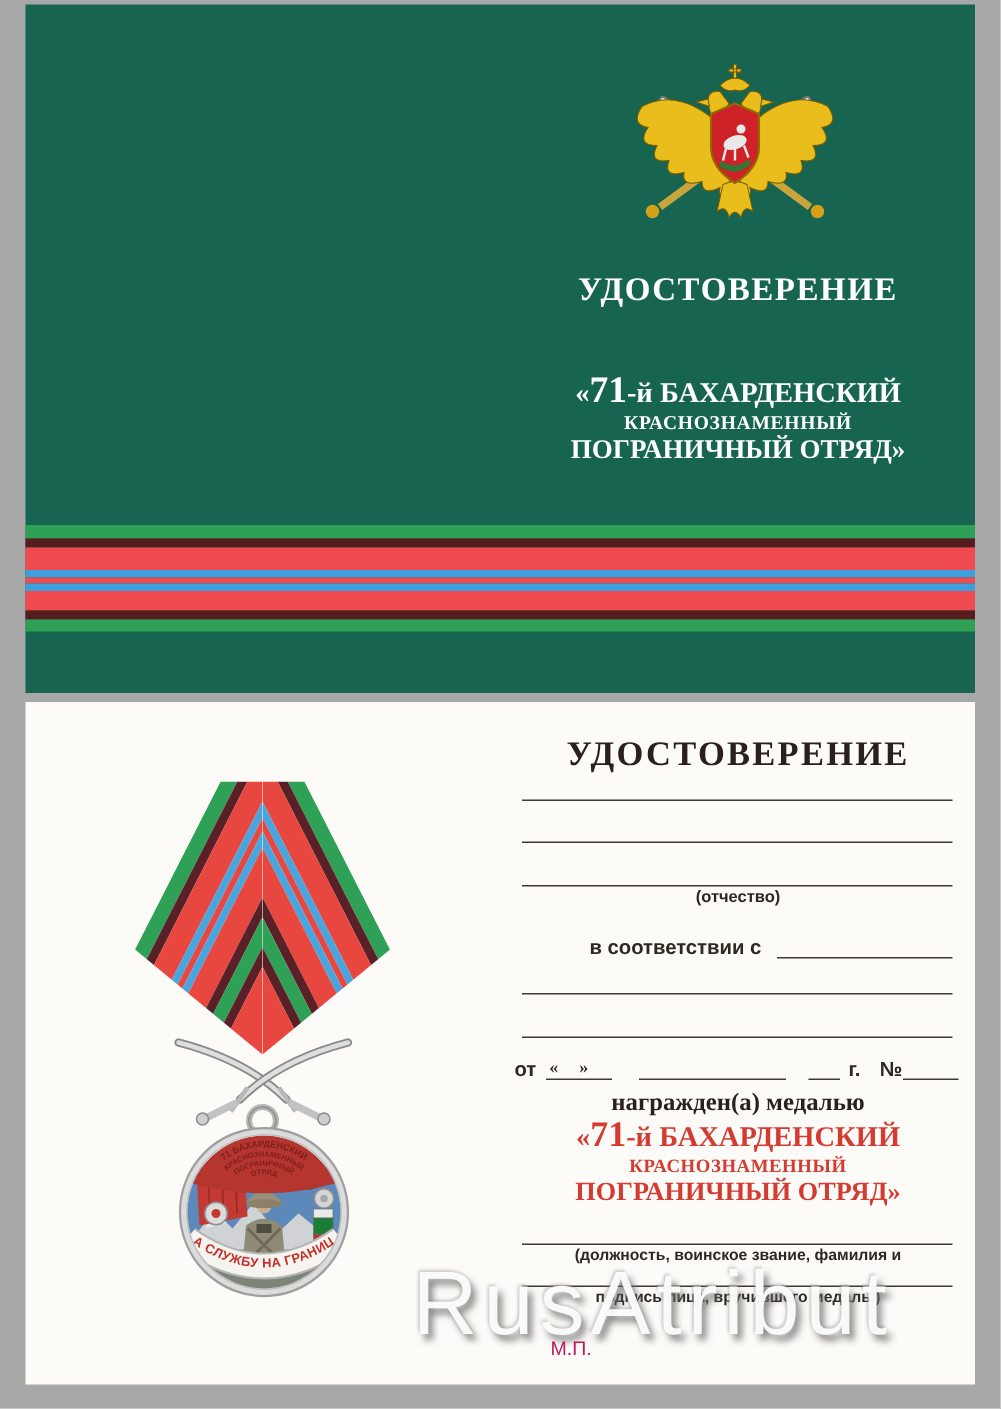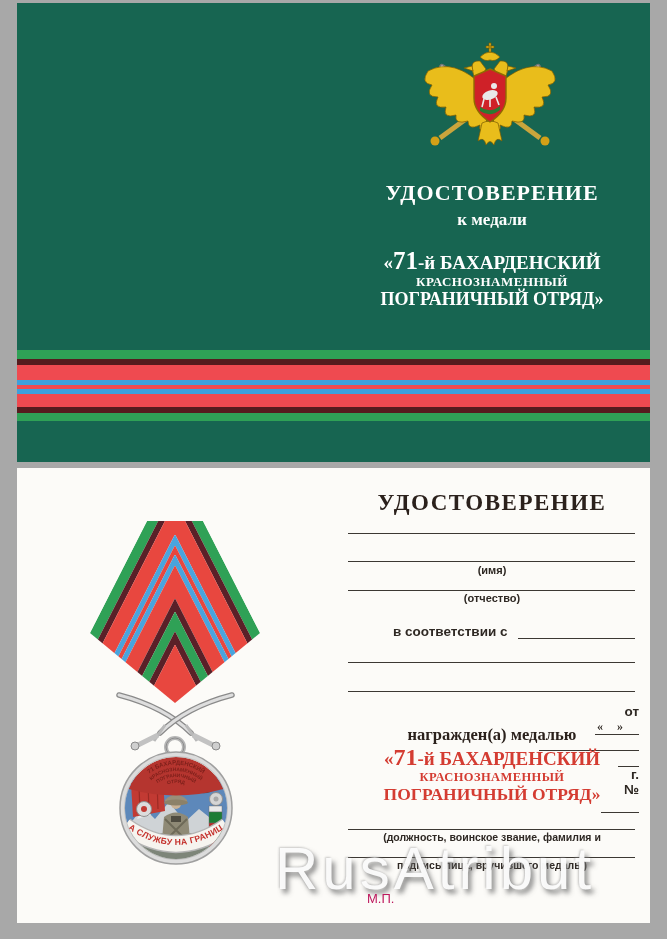--- a/index.html
+++ b/index.html
@@ -24,21 +24,21 @@
   .in-title{top:22px;color:#2b211c;font-weight:bold;font-size:23px;letter-spacing:1.5px;}
   .fline{left:331px;width:287px;height:10px;border-bottom:1.4px solid #3c3833;}
   .flab{left:300px;width:350px;text-align:center;color:#2e2823;
         font-family:"Liberation Sans",sans-serif;font-weight:bold;font-size:11px;}
   .sans{font-family:"Liberation Sans",sans-serif;font-weight:bold;color:#2e2823;}
   .acc-row{top:154px;left:328px;width:290px;display:flex;align-items:flex-end;font-size:13.5px;}
   .acc-row .lbl{white-space:nowrap;padding-right:10px;margin-left:48px;}
   .acc-row .ln{flex:1;border-bottom:1.4px solid #3c3833;height:16px;}
   .blank{left:331px;width:287px;height:10px;border-bottom:1.4px solid #3c3833;}
   .date-row{top:236px;left:326px;width:296px;display:flex;align-items:flex-end;
-            font-size:13.5px;flex-direction:column;}
+            font-size:13.5px;}
   .date-row .u{border-bottom:1.4px solid #3c3833;height:15px;display:inline-block;}
   .date-row .q{width:44px;text-align:center;font-family:"Liberation Serif",serif;
                font-weight:bold;letter-spacing:14px;font-size:12px;}
   .awd{top:257px;color:#2b211c;font-weight:bold;font-size:16.5px;}
   .rd1{top:276px;font-weight:bold;font-size:19px;}
   .rd1 .num{font-size:24px;}
   .rd2{top:302px;font-weight:bold;font-size:12.5px;letter-spacing:.4px;}
   .rd3{top:316px;font-weight:bold;font-size:17.5px;}
   .sig1{top:351px;} .sig2{top:379px;}
   .note{left:300px;width:350px;text-align:center;color:#2e2823;
@@ -86,21 +86,20 @@
       <g>
         <path d="M70,34 L86,41 L86,63 Q86,77 70,87 Q54,77 54,63 L54,41 Z" fill="#cf2128" stroke="#8f6b00" stroke-width="1.4"></path>
         <ellipse cx="70" cy="60" rx="8" ry="4.5" fill="#e9e9e9" transform="rotate(-18 70 60)"></ellipse>
         <circle cx="74" cy="51" r="3" fill="#e9e9e9"></circle>
         <path d="M64,64 L62,72 M70,64 L70,72 M76,62 L79,70" stroke="#e9e9e9" stroke-width="1.6"></path>
         <path d="M60,72 Q70,79 80,71 L80,75 Q70,83 60,76 Z" fill="#2d7a32"></path>
       </g>
     </svg>
 
     <div class="abs ctr cv-title">УДОСТОВЕРЕНИЕ</div>
-    <div class="abs ctr cv-sub">к медали</div>
     <div class="abs ctr cv-n1"><span>«</span><span class="num">71</span><span>-й БАХАРДЕНСКИЙ</span></div>
     <div class="abs ctr cv-n2">КРАСНОЗНАМЕННЫЙ</div>
     <div class="abs ctr cv-n3">ПОГРАНИЧНЫЙ ОТРЯД»</div>
 
     <div class="abs band">
       <div style="height: 9px; background: rgb(47, 161, 86);"></div>
       <div style="height: 6px; background: rgb(86, 28, 30);"></div>
       <div style="height: 15px; background: rgb(239, 74, 80);"></div>
       <div style="height: 5px; background: rgb(61, 160, 220);"></div>
       <div style="height: 4px; background: rgb(239, 74, 80);"></div>
@@ -237,21 +236,20 @@
           <text font-size="8.6" font-weight="bold" fill="#c4302b" letter-spacing="0.3">
             <textPath href="#bArc" startOffset="50%" text-anchor="middle">ЗА СЛУЖБУ НА ГРАНИЦЕ</textPath></text>
         </g>
       </g>
     </svg>
 
     <div class="abs ctr in-title">УДОСТОВЕРЕНИЕ</div>
 
     <div class="abs fline" style="top:55px"></div>
     <div class="abs fline" style="top:83px"></div>
-    <div class="abs flab" style="top:96px">(имя)</div>
     <div class="abs fline" style="top:112px"></div>
     <div class="abs flab" style="top:124px">(отчество)</div>
 
     <div class="abs acc-row sans">
       <span class="lbl">в соответствии с</span>
       <span class="ln"></span>
     </div>
 
     <div class="abs blank" style="top:184px"></div>
     <div class="abs blank" style="top:213px"></div>

